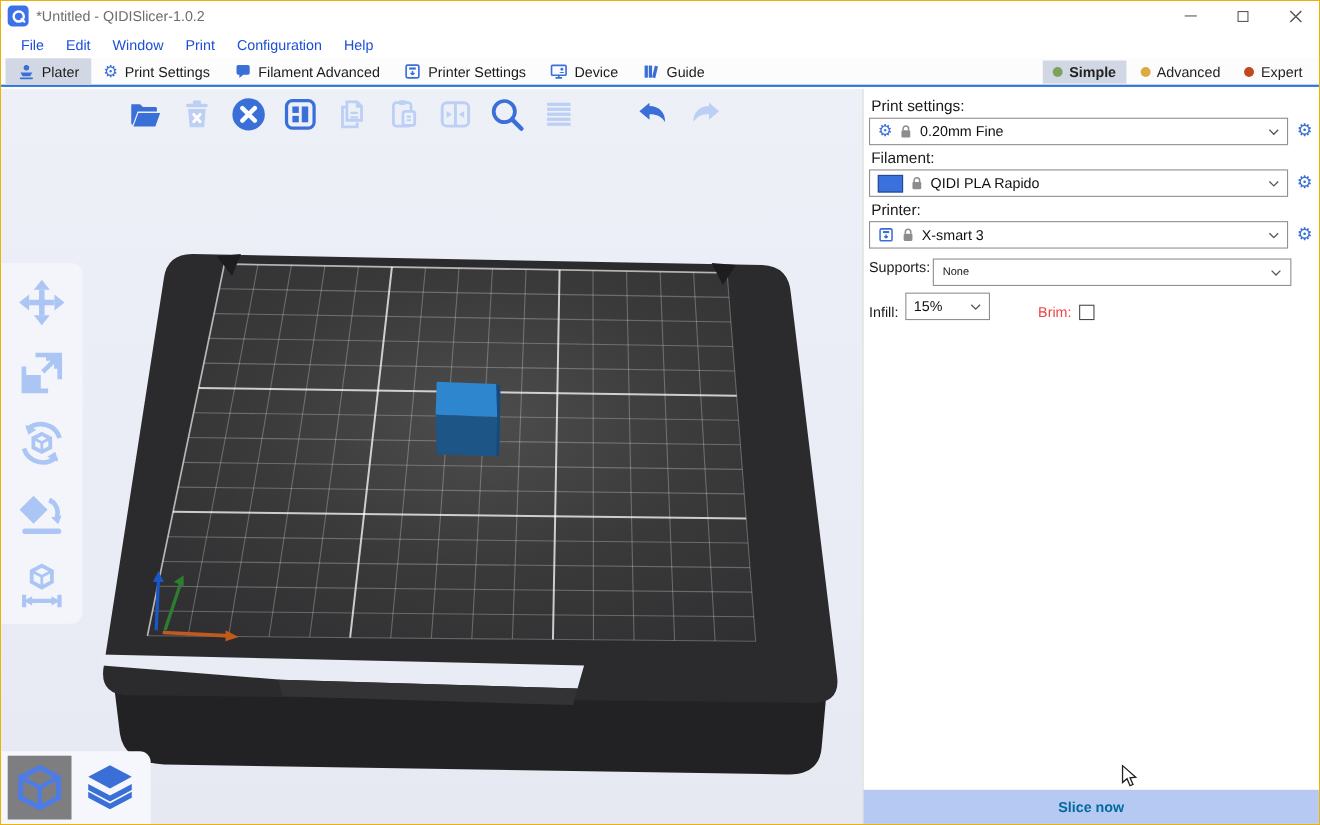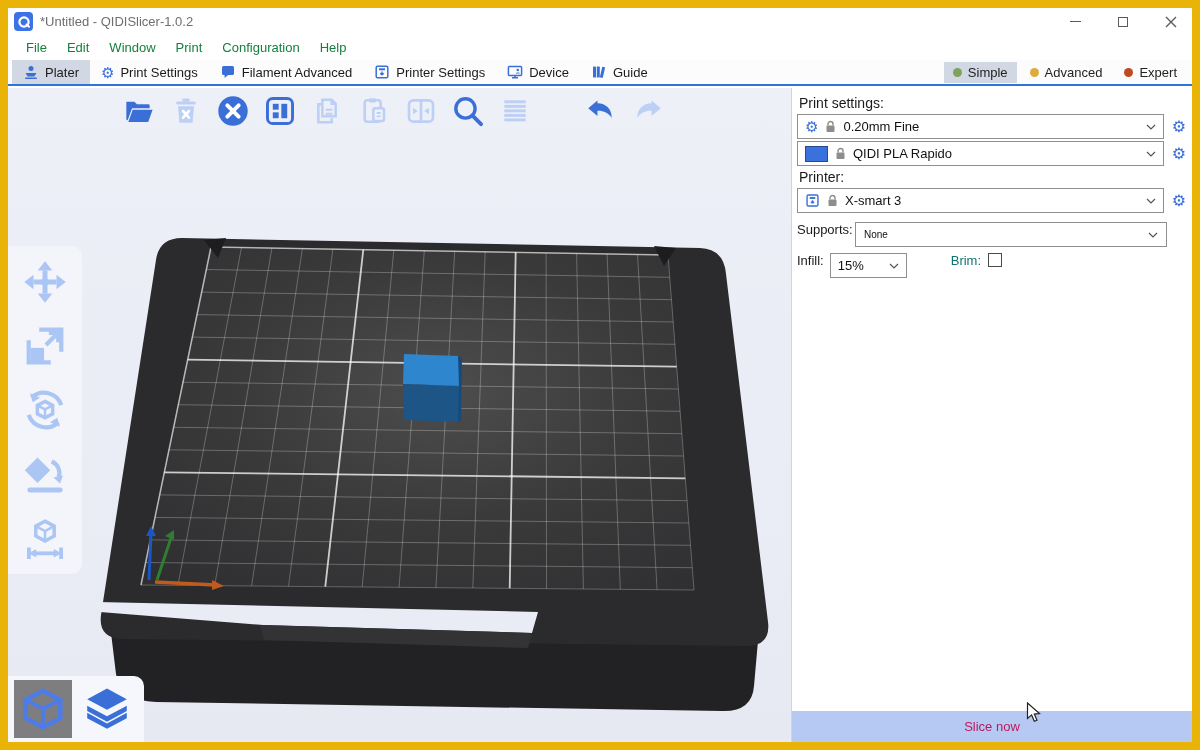--- a/index.html
+++ b/index.html
@@ -1,40 +1,40 @@
 <!DOCTYPE html>
 <html><head>
 <meta charset="utf-8">
 <style>
   * { margin:0; padding:0; box-sizing:border-box; }
   html,body { width:1200px; height:750px; font-family:"Liberation Sans", sans-serif; background:#fff; }
-  .window { position:relative; width:1200px; height:750px; border:8px solid #eab308; background:#fff; overflow:hidden; }
+  .window { position:relative; width:1200px; height:750px; border:1px solid #eab308; background:#fff; overflow:hidden; }
 
   
   .titlebar { position:absolute; left:0; top:0; right:0; height:27px; background:#fff; display:flex; align-items:center; padding:0 6px; }
   .app-icon { width:19px; height:19px; border-radius:4px; background:#3b72e8; display:flex; align-items:center; justify-content:center; margin-right:7px; }
   .title-text { font-size:13px; color:#6e6e6e; }
   .win-controls { margin-left:auto; display:flex; align-items:center; gap:34px; padding-right:8px; }
   .win-btn { width:14px; height:14px; display:flex; align-items:center; justify-content:center; cursor:default; }
   .glyph-min { width:11px; height:0; border-top:1.6px solid #5a5a5a; }
   .glyph-max { width:10px; height:10px; border:1.4px solid #5a5a5a; }
 
   
   .menubar { position:absolute; left:0; top:27px; right:0; height:25px; background:#fff; display:flex; align-items:center; padding-left:8px; }
-  .menu-item { font-size:13px; color:#15803d; padding:3px 10px; }
+  .menu-item { font-size:13px; color:#1d4ed8; padding:3px 10px; }
 
   
   .tabbar { position:absolute; left:0; top:52px; right:0; height:26px; background:#fcfcfd; border-bottom:2px solid #2e74d9; display:flex; align-items:stretch; padding-left:4px; }
   .tab { display:flex; align-items:center; gap:6px; padding:0 11px; font-size:13px; color:#1a1a1a; }
   .tab.sel { background:#d2d8e3; }
   .tab .ticon16 { display:flex; align-items:center; }
   .gear-char { color:#3a6fd8; font-size:15px; line-height:1; }
   .modes { margin-left:auto; display:flex; align-items:center; gap:4px; padding-right:6px; }
   .mode { display:flex; align-items:center; gap:6px; font-size:13px; color:#222; padding:3px 9px; }
-  .mode.sel { background:#d2d8e3; font-weight:normal; }
+  .mode.sel { background:#d2d8e3; font-weight:bold; }
   .dot { width:9px; height:9px; border-radius:50%; }
   .dot-simple { background:#7da35b; } .dot-advanced { background:#ddaa41; } .dot-expert { background:#c04a20; }
 
   
   .viewport { position:absolute; left:0; top:80px; width:783px; bottom:0; background:linear-gradient(180deg,#eef0f8 0%,#e9ebf5 70%,#e6e8f2 100%); overflow:hidden; }
   .rightpanel { position:absolute; left:783px; right:0; top:80px; bottom:0; background:#fff; border-left:1px solid #d4d4d4; padding:4px 4px 0 5px; }
 
   
   .toolbar-top { position:absolute; left:114px; top:6px; display:flex; align-items:center; gap:13px; }
   .tt-gap { width:26px; }
@@ -54,27 +54,27 @@
   .rp-label { font-size:14px; color:#1a1a1a; margin:3px 2px 3px 2px; }
   .combo-row { display:flex; align-items:center; gap:6px; margin-bottom:2px; }
   .combo { flex:1; height:25px; border:1px solid #8f8f8f; background:#fff; display:flex; align-items:center; gap:7px; padding:0 7px; font-size:13px; color:#111; }
   .combo .chev { margin-left:auto; }
   .swatch { width:23px; height:16px; background:#3a71dd; border:1px solid #27498f; }
   .gear-btn { width:18px; display:flex; justify-content:center; color:#3a6fd8; font-size:16px; line-height:1; }
   .row-supports { display:flex; align-items:flex-start; margin-top:9px; }
   .row-supports .rp-inline { font-size:13px; color:#1a1a1a; width:58px; }
   .combo-supports { flex:1; margin-right:21px; height:25px; border:1px solid #8f8f8f; display:flex; align-items:center; padding:0 8px 0 8px; font-size:10px; color:#111; }
   .combo-supports .chev { margin-left:auto; }
-  .row-infill { display:flex; align-items:flex-start; margin-top:6px; }
+  .row-infill { display:flex; align-items:flex-end; margin-top:6px; }
   .lbl-infill { font-size:13px; color:#1a1a1a; margin-right:6px; }
   .combo-infill { width:77px; height:25px; border:1px solid #8f8f8f; display:flex; align-items:center; padding:0 7px; font-size:13px; color:#111; }
   .combo-infill .chev { margin-left:auto; }
-  .lbl-brim { font-size:13px; color:#0f766e; margin-left:44px; margin-right:7px; }
+  .lbl-brim { font-size:13px; color:#ef4444; margin-left:44px; margin-right:7px; }
   .checkbox { width:14px; height:14px; border:1px solid #4a4a4a; background:#fff; }
-  .slice-btn { position:absolute; left:0; right:0; bottom:0; height:31px; background:#b6c9f2; border:none; font-family:"Liberation Sans", sans-serif; font-size:13px; font-weight:normal; color:#be185d; display:flex; align-items:center; justify-content:center; }
+  .slice-btn { position:absolute; left:0; right:0; bottom:0; height:31px; background:#b6c9f2; border:none; font-family:"Liberation Sans", sans-serif; font-size:13px; font-weight:bold; color:#0369a1; display:flex; align-items:center; justify-content:center; }
 
   .cursor { position:absolute; left:1018px; top:694px; z-index:50; }
 </style>
 </head>
 <body>
 
 <div class="window">
 
   <div class="titlebar">
     <span class="app-icon">
@@ -409,20 +409,21 @@
             <rect x="1.5" y="5.5" width="8" height="6.5" rx="1" fill="#8d8d8d"></rect>
           </svg>
         <span>0.20mm Fine</span>
         <svg class="chev" width="10" height="6" viewBox="0 0 10 6">
             <path d="M1 1l4 4 4-4" stroke="#555" stroke-width="1.2" fill="none"></path>
           </svg>
       </div>
       <span class="gear-btn">⚙</span>
     </div>
 
+    <div class="rp-label">Filament:</div>
     <div class="combo-row">
       <div class="combo">
         <span class="swatch"></span>
         <svg width="11" height="13" viewBox="0 0 11 13">
             <path d="M3 5.5V4a2.5 2.5 0 0 1 5 0v1.5" stroke="#8d8d8d" stroke-width="1.4" fill="none"></path>
             <rect x="1.5" y="5.5" width="8" height="6.5" rx="1" fill="#8d8d8d"></rect>
           </svg>
         <span>QIDI PLA Rapido</span>
         <svg class="chev" width="10" height="6" viewBox="0 0 10 6">
             <path d="M1 1l4 4 4-4" stroke="#555" stroke-width="1.2" fill="none"></path>

